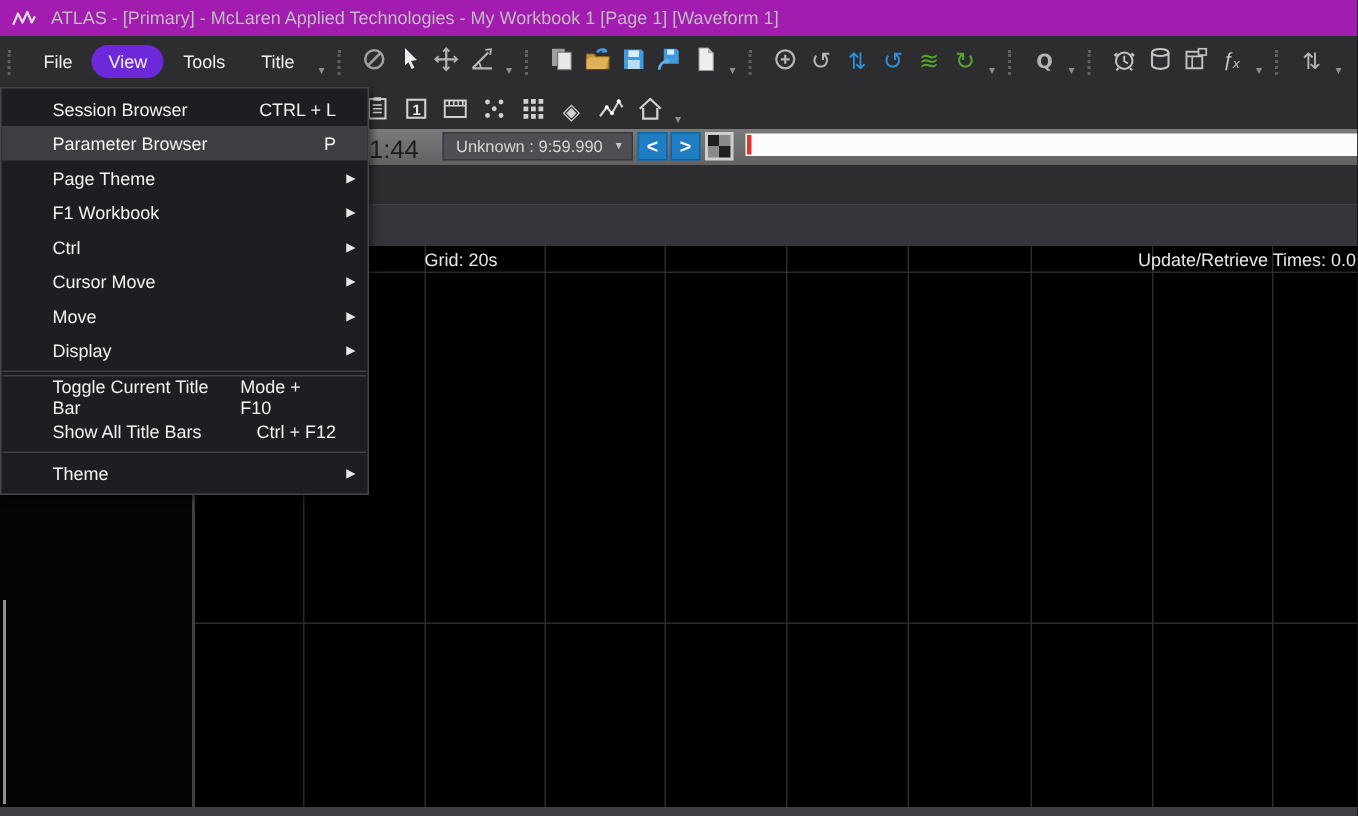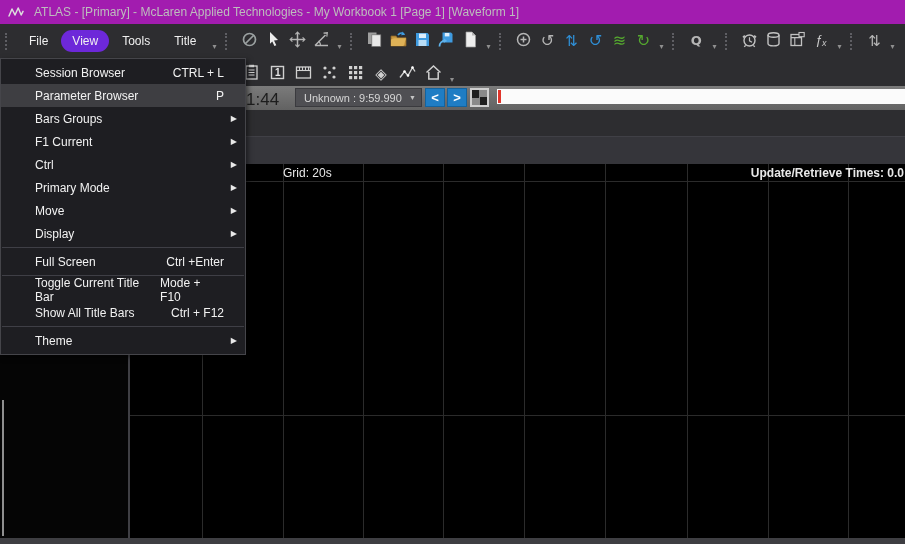--- a/index.html
+++ b/index.html
@@ -53,21 +53,21 @@
   .band2{position:absolute;left:0;top:137px;width:905px;height:27px;background:#35353a;}
 
   
   .main{position:absolute;left:0;top:164px;width:905px;height:374px;background:#000;overflow:hidden;}
   .sidebar{position:absolute;left:0;top:0;width:128px;height:374px;background:#050505;
            border-right:2px solid #3f3f44;box-sizing:content-box;}
   .left-scroll{position:absolute;left:2px;top:236px;width:2px;height:136px;background:#8f8f8f;}
   .vline{position:absolute;top:0;width:1px;height:374px;background:#2b2b2b;}
   .hline{position:absolute;left:130px;width:775px;height:1px;background:#2b2b2b;}
   .grid-label{position:absolute;left:283px;top:2px;color:#e8e8e8;font-size:12px;}
-  .update-label{position:absolute;right:1px;top:2px;color:#e8e8e8;font-size:12px;white-space:nowrap;font-weight:bold;}
+  .update-label{position:absolute;right:1px;top:2px;color:#e8e8e8;font-size:12px;white-space:nowrap;}
 
   
   .statusbar{position:absolute;left:0;top:538px;width:905px;height:6px;background:#3e3e42;}
 
   
   .menu{position:absolute;left:0;top:58px;width:246px;background:#1e1e22;
         border:1px solid #45454a;box-sizing:border-box;z-index:50;padding:2px 0;
         box-shadow:2px 2px 5px rgba(0,0,0,.5);}
   .menu-item{position:relative;height:23px;display:flex;align-items:center;
              padding-left:34px;padding-right:8px;color:#f2f2f2;font-size:12px;cursor:default;}
@@ -337,48 +337,44 @@
   <div class="menu" id="viewmenu">
       <div class="menu-item">
         <span>Session Browser</span>
         <span class="shortcut">CTRL + L</span>
       </div>
       <div class="menu-item hl">
         <span>Parameter Browser</span>
         <span class="shortcut">P</span>
       </div>
       <div class="menu-item">
-        <span>Bars Groups</span>
-        <span class="subarrow">▶</span>
-      </div>
-      <div class="menu-item">
-        <span>F1 Current</span>
+        <span>Page Theme</span>
+        <span class="subarrow">▶</span>
+      </div>
+      <div class="menu-item">
+        <span>F1 Workbook</span>
         <span class="subarrow">▶</span>
       </div>
       <div class="menu-item">
         <span>Ctrl</span>
         <span class="subarrow">▶</span>
       </div>
       <div class="menu-item">
-        <span>Primary Mode</span>
+        <span>Cursor Move</span>
         <span class="subarrow">▶</span>
       </div>
       <div class="menu-item">
         <span>Move</span>
         <span class="subarrow">▶</span>
       </div>
       <div class="menu-item">
         <span>Display</span>
         <span class="subarrow">▶</span>
       </div>
       <div class="menu-sep"></div>
-      <div class="menu-item">
-        <span>Full Screen</span>
-        <span class="shortcut">Ctrl +Enter</span>
-      </div>
       <div class="menu-sep"></div>
       <div class="menu-item">
         <span>Toggle Current Title Bar</span>
         <span class="shortcut">Mode + F10</span>
       </div>
       <div class="menu-item">
         <span>Show All Title Bars</span>
         <span class="shortcut">Ctrl + F12</span>
       </div>
       <div class="menu-sep"></div>

